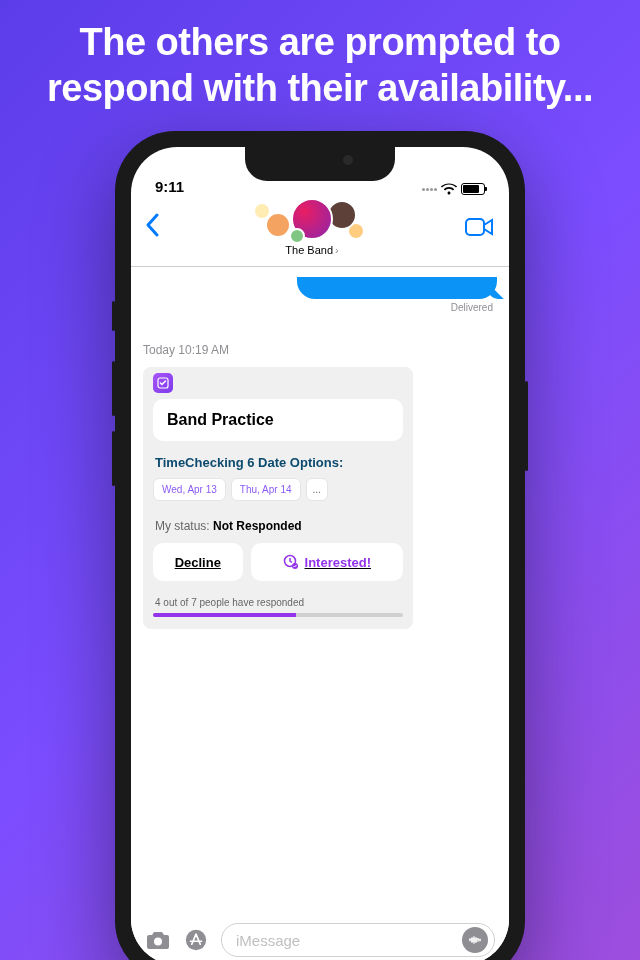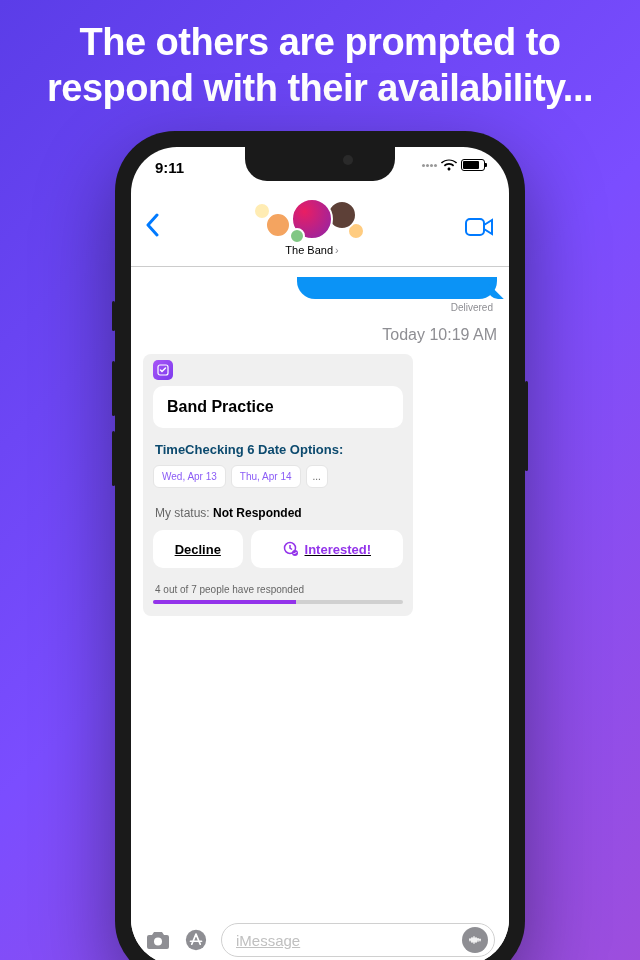--- a/index.html
+++ b/index.html
@@ -66,21 +66,21 @@
       width: 10px;
       height: 10px;
       background: #2a2a2a;
       border-radius: 50%;
     }
     
     .status-bar {
       height: 48px;
       display: flex;
       justify-content: space-between;
-      align-items: flex-start;
+      align-items: flex-end;
       padding: 12px 24px 0;
       font-size: 15px;
       font-weight: 600;
     }
     
     .status-right {
       display: flex;
       align-items: center;
       gap: 4px;
     }
@@ -265,24 +265,24 @@
     
     .delivered {
       text-align: right;
       font-size: 10px;
       color: #8e8e93;
       margin-top: 3px;
       margin-right: 4px;
     }
     
     .timestamp {
-      text-align: right;
-      font-size: 16px;
+      text-align: left;
+      font-size: 12px;
       color: #8e8e93;
-      margin: 13px 0 10px;
+      margin: 30px 0 10px;
     }
     
     .app-message {
       background: #f0f0f0;
       border-radius: 8px;
       padding: 6px 10px 12px;
       max-width: 270px;
     }
     
     .app-icon {
@@ -428,21 +428,20 @@
       flex: 1;
       height: 34px;
       border: 1px solid #d0d0d0;
       border-radius: 17px;
       padding: 0 6px 0 14px;
       font-size: 15px;
       color: #c0c0c0;
       display: flex;
       align-items: center;
       justify-content: space-between;
-      text-decoration: underline;
     }
     
     .mic-button {
       width: 26px;
       height: 26px;
       background: #8e8e93;
       border-radius: 50%;
       display: flex;
       align-items: center;
       justify-content: center;

